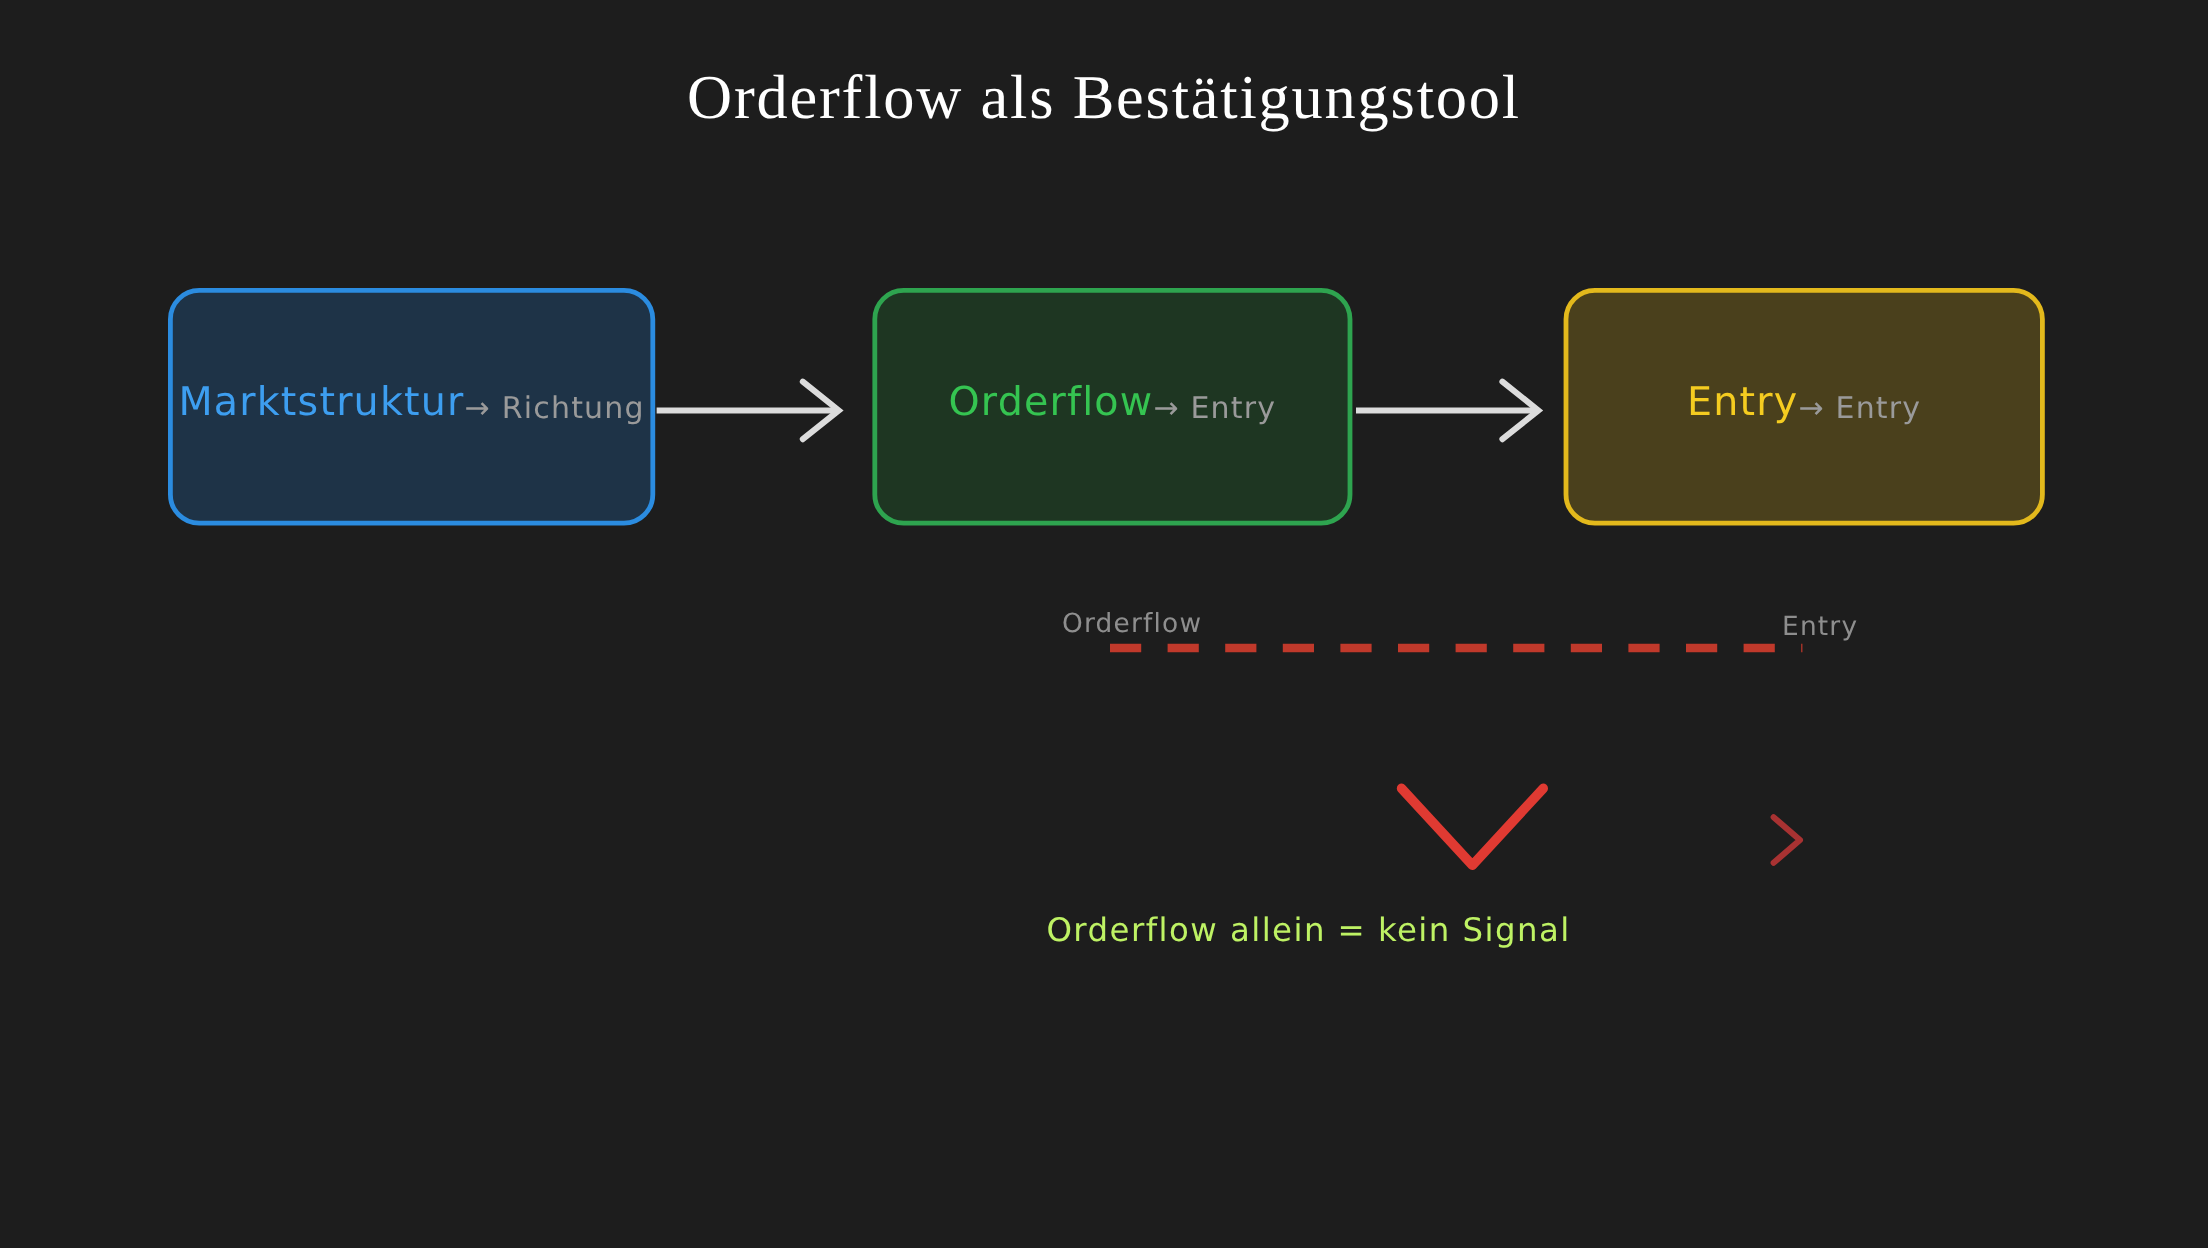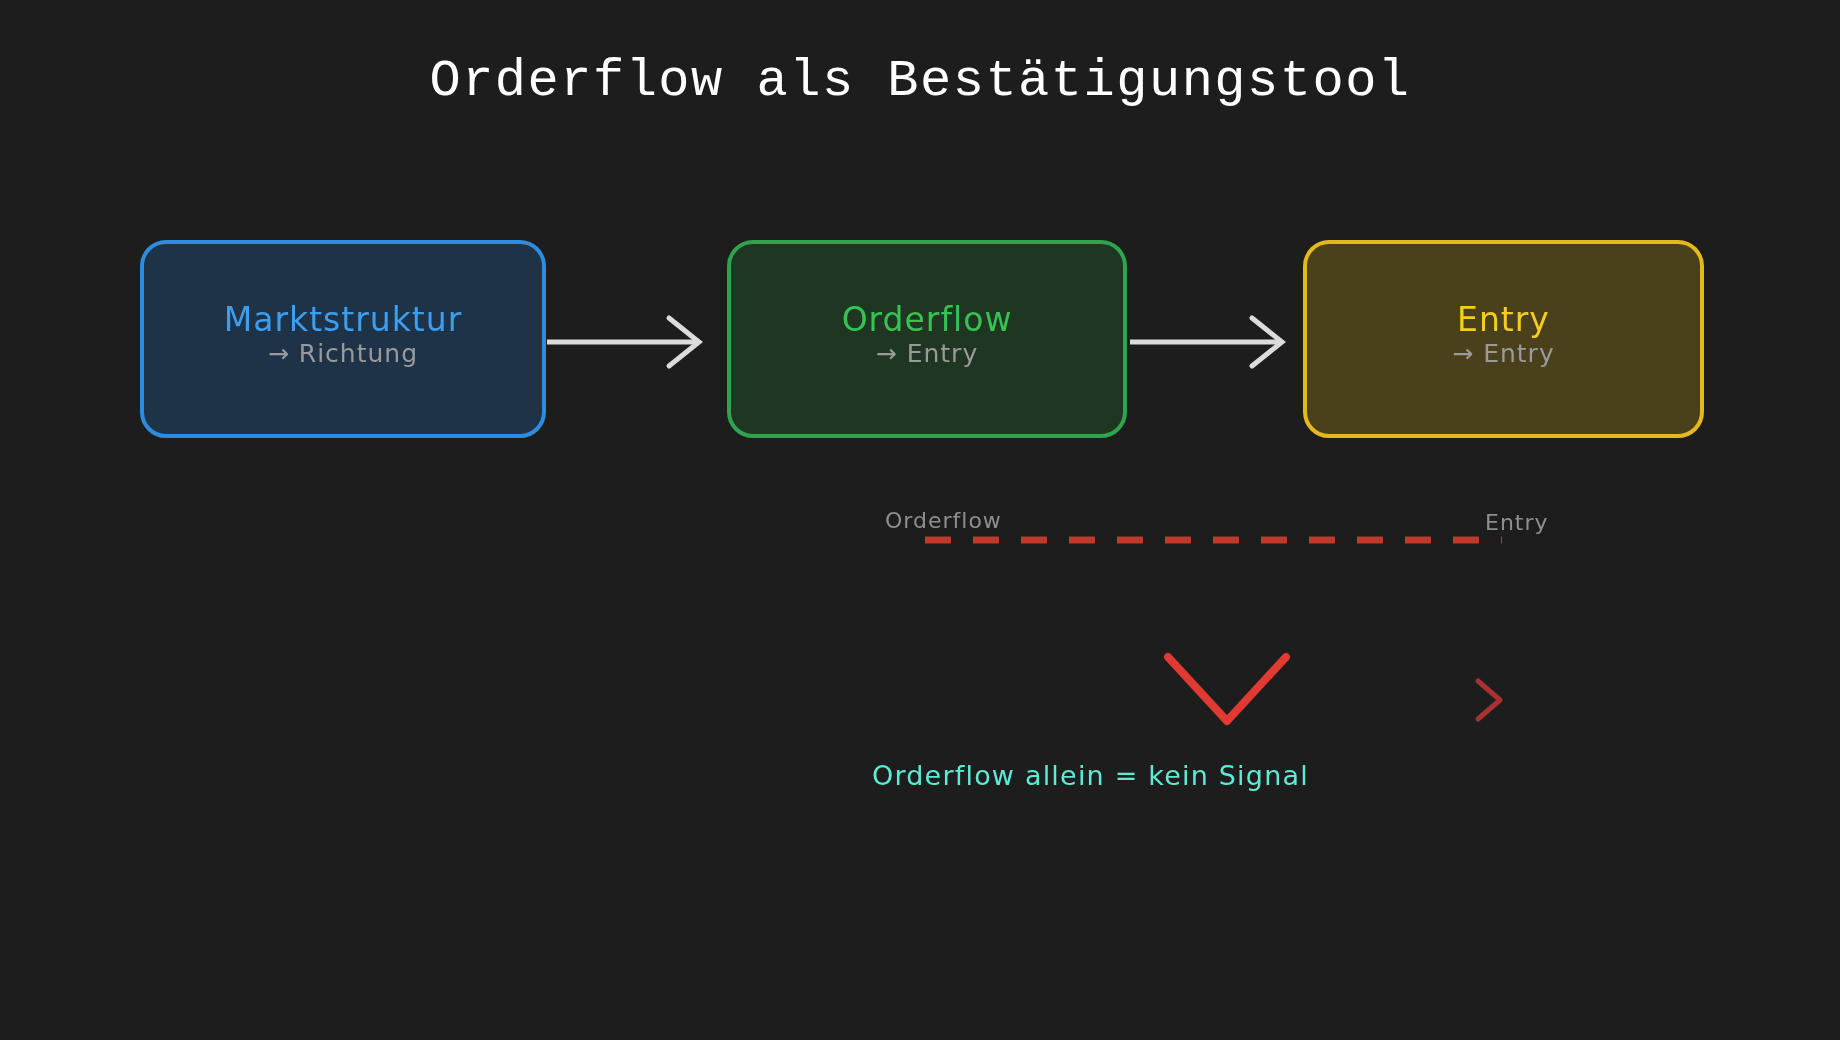--- a/index.html
+++ b/index.html
@@ -22,37 +22,37 @@
 
   
   .title {
     position: absolute;
     left: 0;
     top: 52px;
     width: 1840px;
     text-align: center;
     color: #ffffff;
     font-size: 52px;
-    font-family: Liberation Mono, monospace;
+    font-family: Liberation Serif, serif;
     font-weight: 400;
     letter-spacing: 1.5px;
     white-space: nowrap;
   }
 
   
   .flow-box {
     position: absolute;
     top: 240px;
     height: 198px;
     border-radius: 26px;
     border-style: solid;
     border-width: 4px;
     box-sizing: border-box;
     display: flex;
-    flex-direction: column;
+    flex-direction: row;
     align-items: center;
     justify-content: center;
   }
   .flow-box .box-title {
     font-size: 33px;
     letter-spacing: 1px;
     margin-top: -10px;
     white-space: nowrap;
   }
   .flow-box .box-sub {
@@ -134,21 +134,21 @@
     width: 40px;
     height: 50px;
   }
 
   
   .warning-text {
     position: absolute;
     left: 872px;
     top: 760px;
     font-size: 27px;
-    color: #5eead4;
+    color: #bef264;
     letter-spacing: 1.2px;
     white-space: nowrap;
   }
 </style>
 </head>
 <body>
 
 <div class="canvas">
 
   <div class="title">Orderflow als Bestätigungstool</div>

